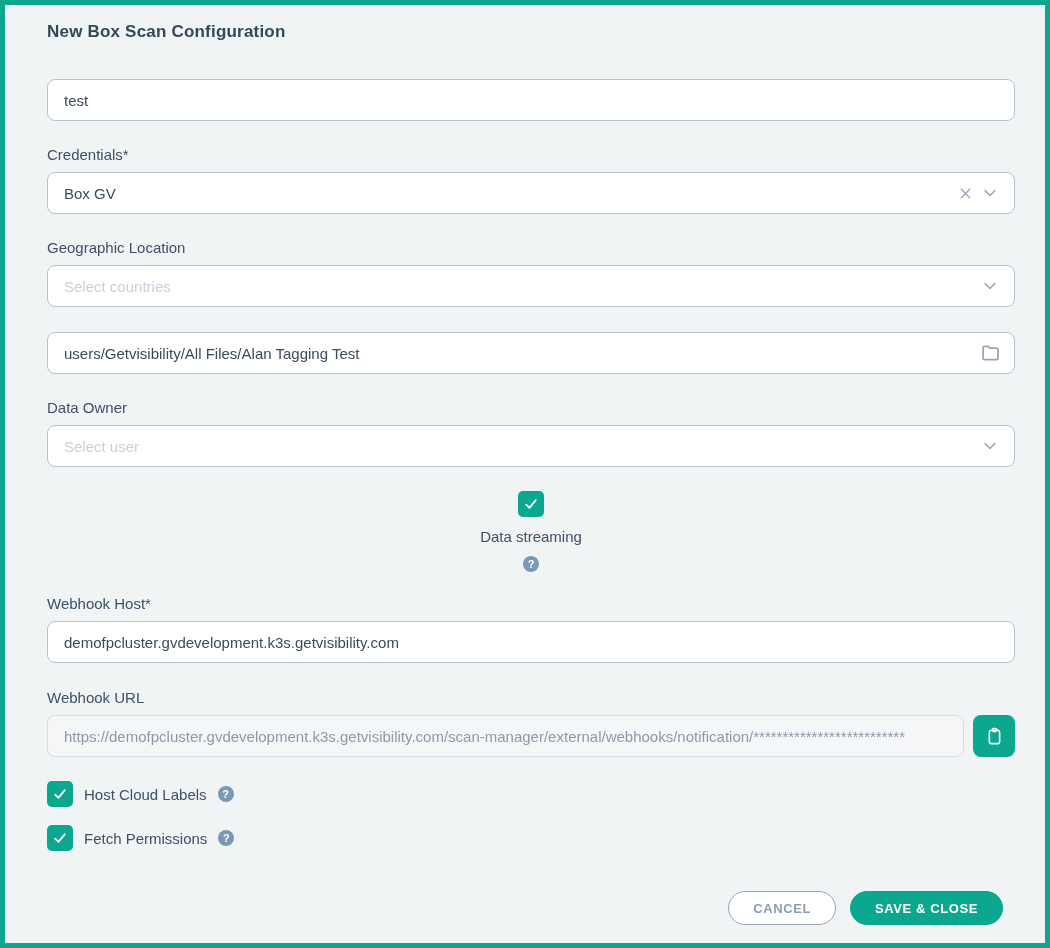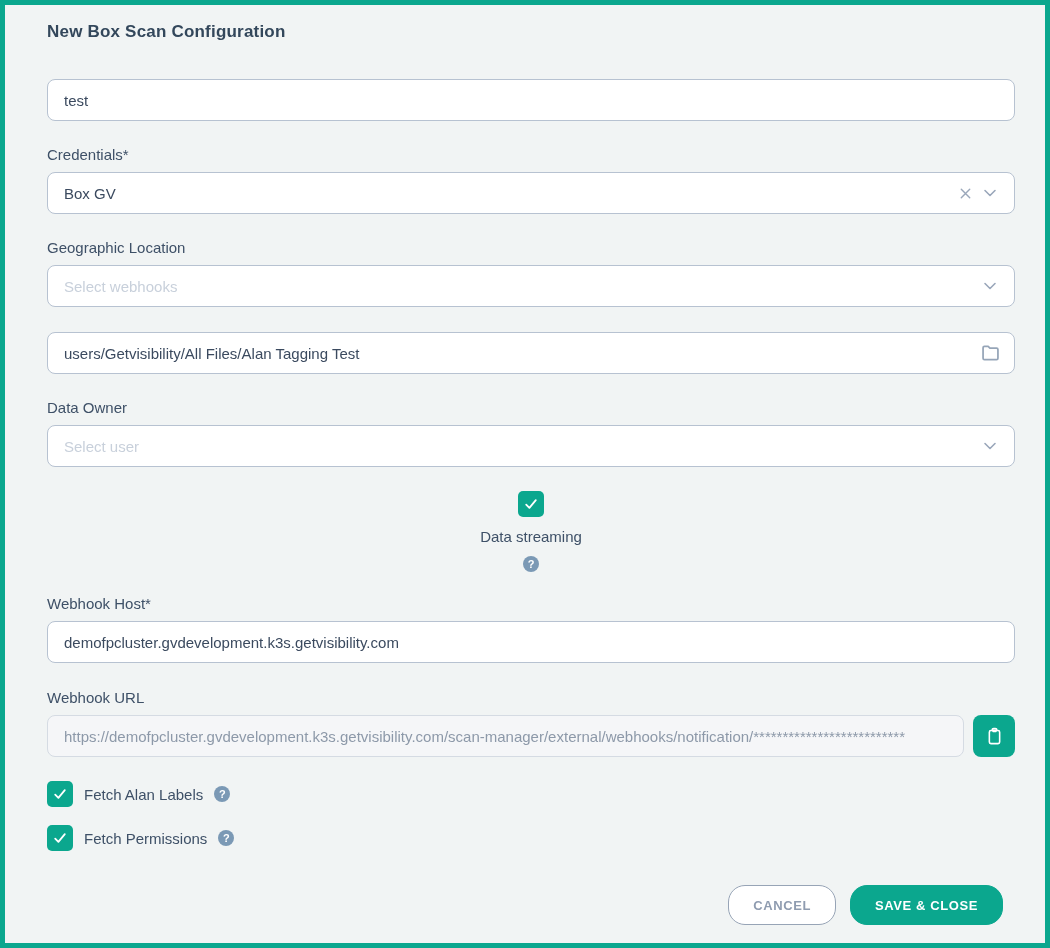--- a/index.html
+++ b/index.html
@@ -109,21 +109,21 @@
   }
   .footer {
     position: absolute;
     right: 42px;
     bottom: 18px;
     display: flex;
     align-items: center;
     gap: 14px;
   }
   .btn {
-    height: 40px;
+    height: 34px;
     border-radius: 17px;
     font-family: "Liberation Sans", "DejaVu Sans", sans-serif;
     font-size: 13px;
     font-weight: bold;
     letter-spacing: 0.6px;
     cursor: pointer;
     display: inline-flex;
     align-items: center;
     justify-content: center;
   }
@@ -168,21 +168,21 @@
               <path d="M3 5.5l5 5 5-5" stroke="#9aa7ba" stroke-width="1.6" fill="none" stroke-linecap="round" stroke-linejoin="round"></path>
             </svg>
         </span>
       </span>
     </div>
   </div>
 
   <div class="group">
     <label>Geographic Location</label>
     <div class="select-box">
-      <span class="select-placeholder">Select webhooks</span>
+      <span class="select-placeholder">Select countries</span>
       <span class="select-icons">
         <span class="icon-btn">
           <svg width="16" height="16" viewBox="0 0 16 16">
               <path d="M3 5.5l5 5 5-5" stroke="#9aa7ba" stroke-width="1.6" fill="none" stroke-linecap="round" stroke-linejoin="round"></path>
             </svg>
         </span>
       </span>
     </div>
   </div>
 
@@ -239,21 +239,21 @@
       </button>
     </div>
   </div>
 
   <div class="checkbox-row" style="margin-bottom:18px;">
     <span class="checkbox">
       <svg width="16" height="16" viewBox="0 0 16 16">
           <path d="M3.2 8.6l3.2 3.2 6.4-7.6" stroke="#ffffff" stroke-width="1.8" fill="none" stroke-linecap="round" stroke-linejoin="round"></path>
         </svg>
     </span>
-    <span class="checkbox-label">Fetch Alan Labels</span>
+    <span class="checkbox-label">Host Cloud Labels</span>
     <span class="help-icon">?</span>
   </div>
 
   <div class="checkbox-row">
     <span class="checkbox">
       <svg width="16" height="16" viewBox="0 0 16 16">
           <path d="M3.2 8.6l3.2 3.2 6.4-7.6" stroke="#ffffff" stroke-width="1.8" fill="none" stroke-linecap="round" stroke-linejoin="round"></path>
         </svg>
     </span>
     <span class="checkbox-label">Fetch Permissions</span>

